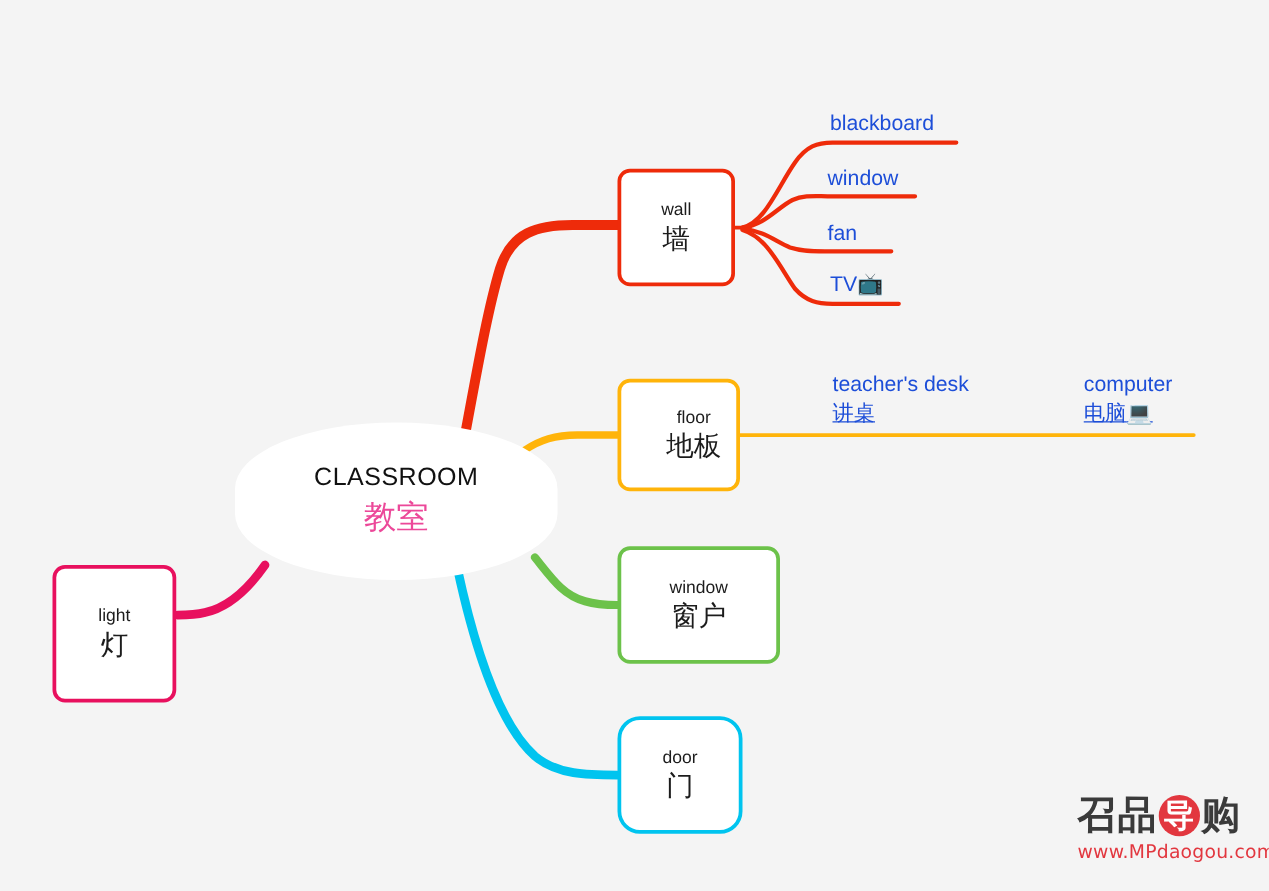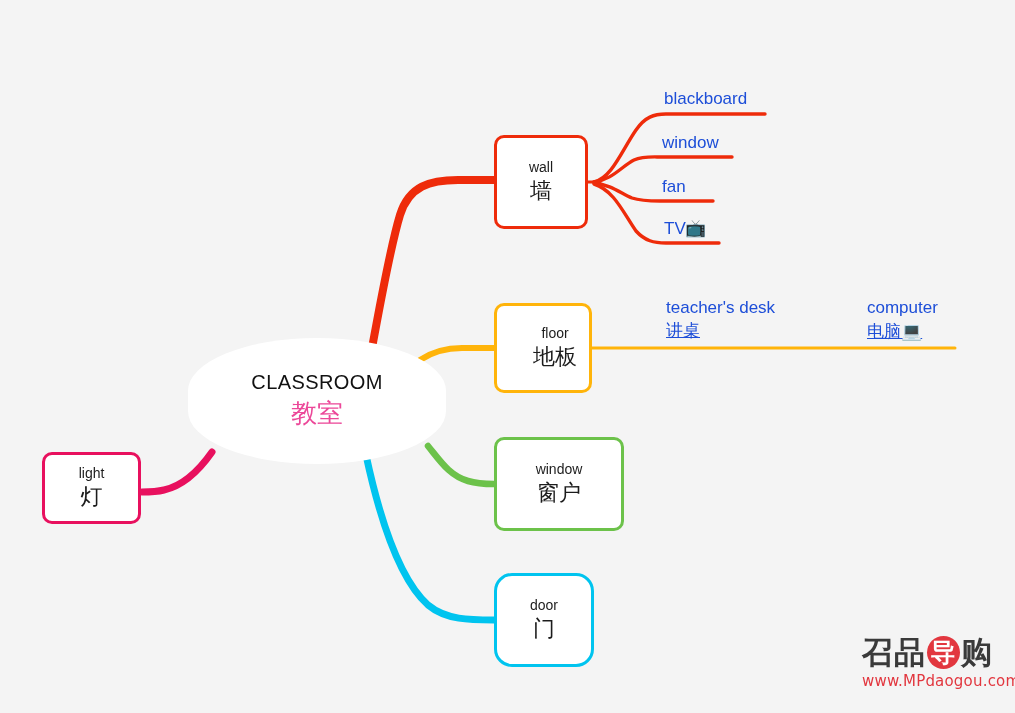--- a/index.html
+++ b/index.html
@@ -206,21 +206,21 @@
   <div class="node" id="node-window" style="left:494px; top:437px; width:130px; height:94px; border-color:#6cc24a;">
     <div class="en">window</div>
     <div class="zh">窗户</div>
   </div>
 
   <div class="node" id="node-door" style="left:494px; top:573px; width:100px; height:94px; border-color:#00c4ef;border-radius:18px;">
     <div class="en">door</div>
     <div class="zh">门</div>
   </div>
 
-  <div class="node" id="node-light" style="left:42px; top:452px; width:99px; height:72px; border-color:#e8105e;">
+  <div class="node" id="node-light" style="left:42px; top:452px; width:99px; height:110px; border-color:#e8105e;">
     <div class="en">light</div>
     <div class="zh">灯</div>
   </div>
 
   <div id="watermark">
     <div class="wm-logo">
       <span>召品</span>
         <span class="wm-circle">导</span>
         <span>购</span>
     </div>

